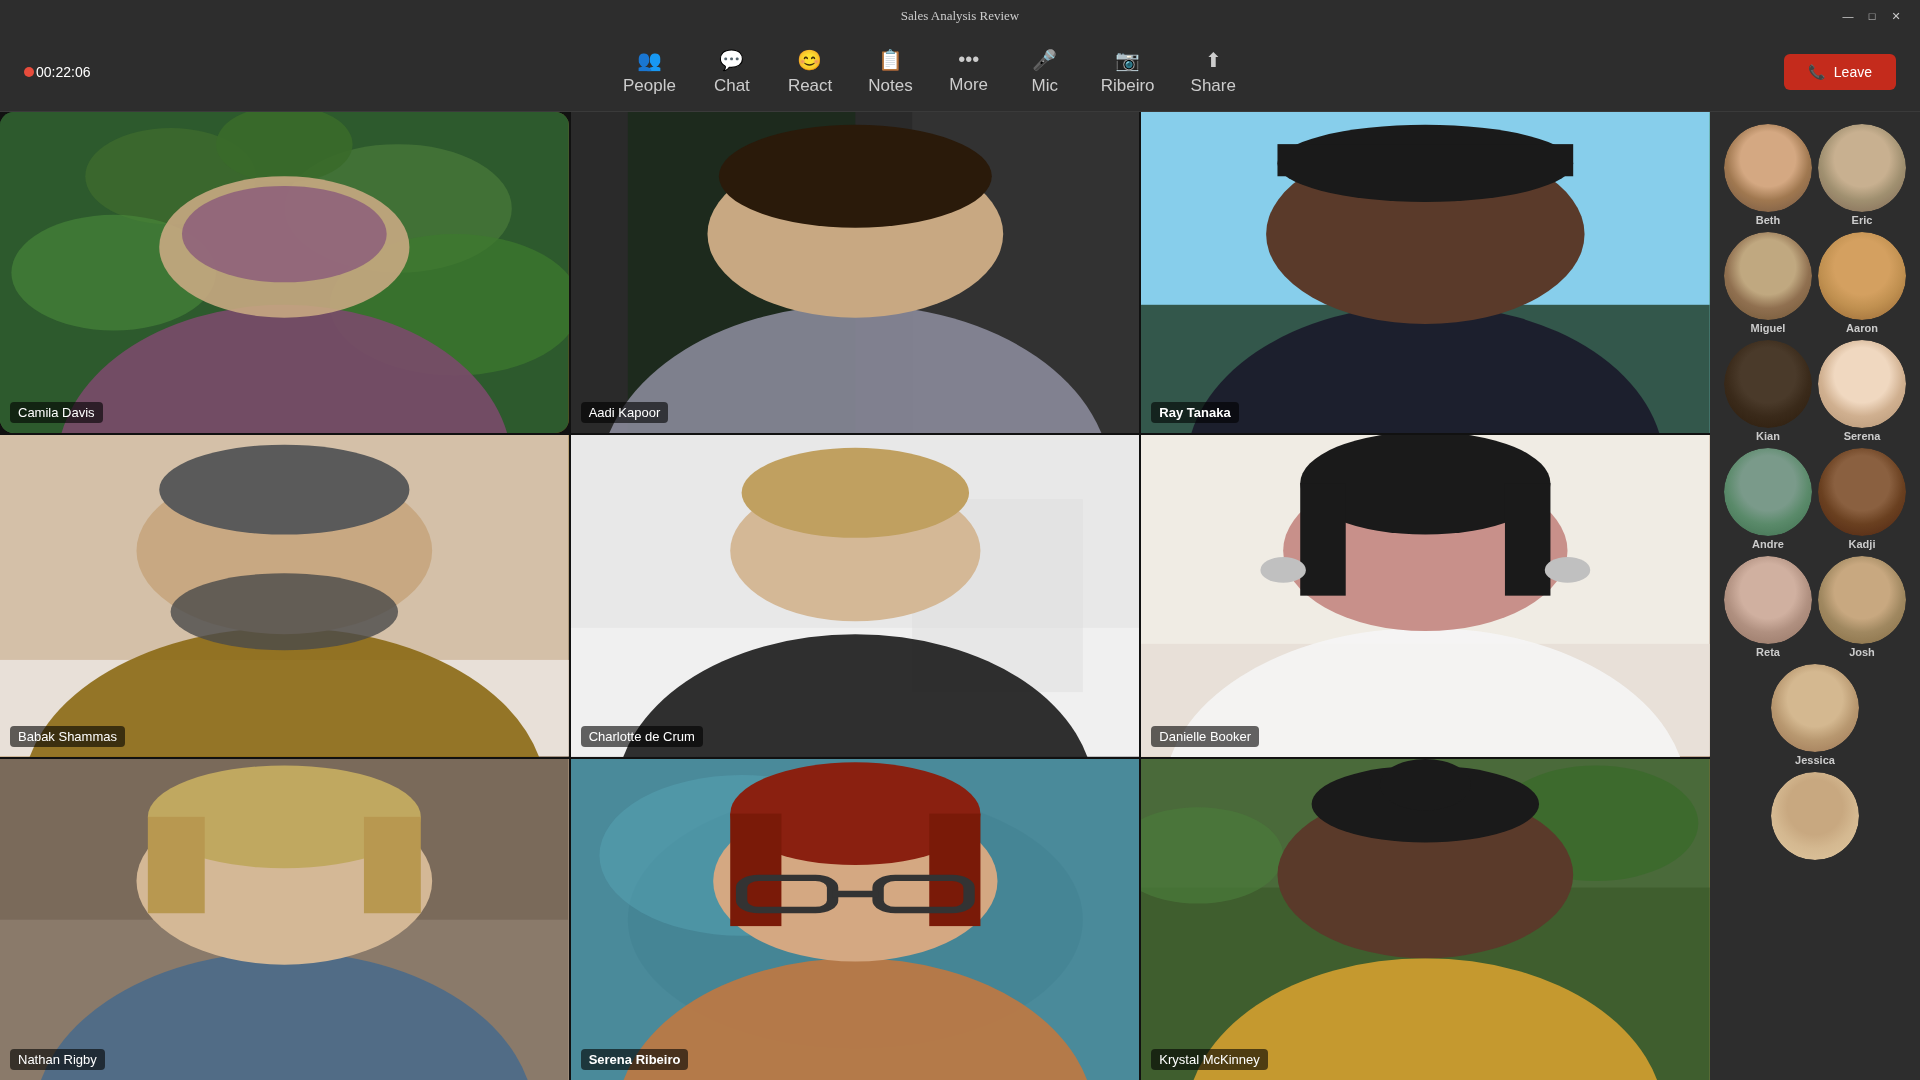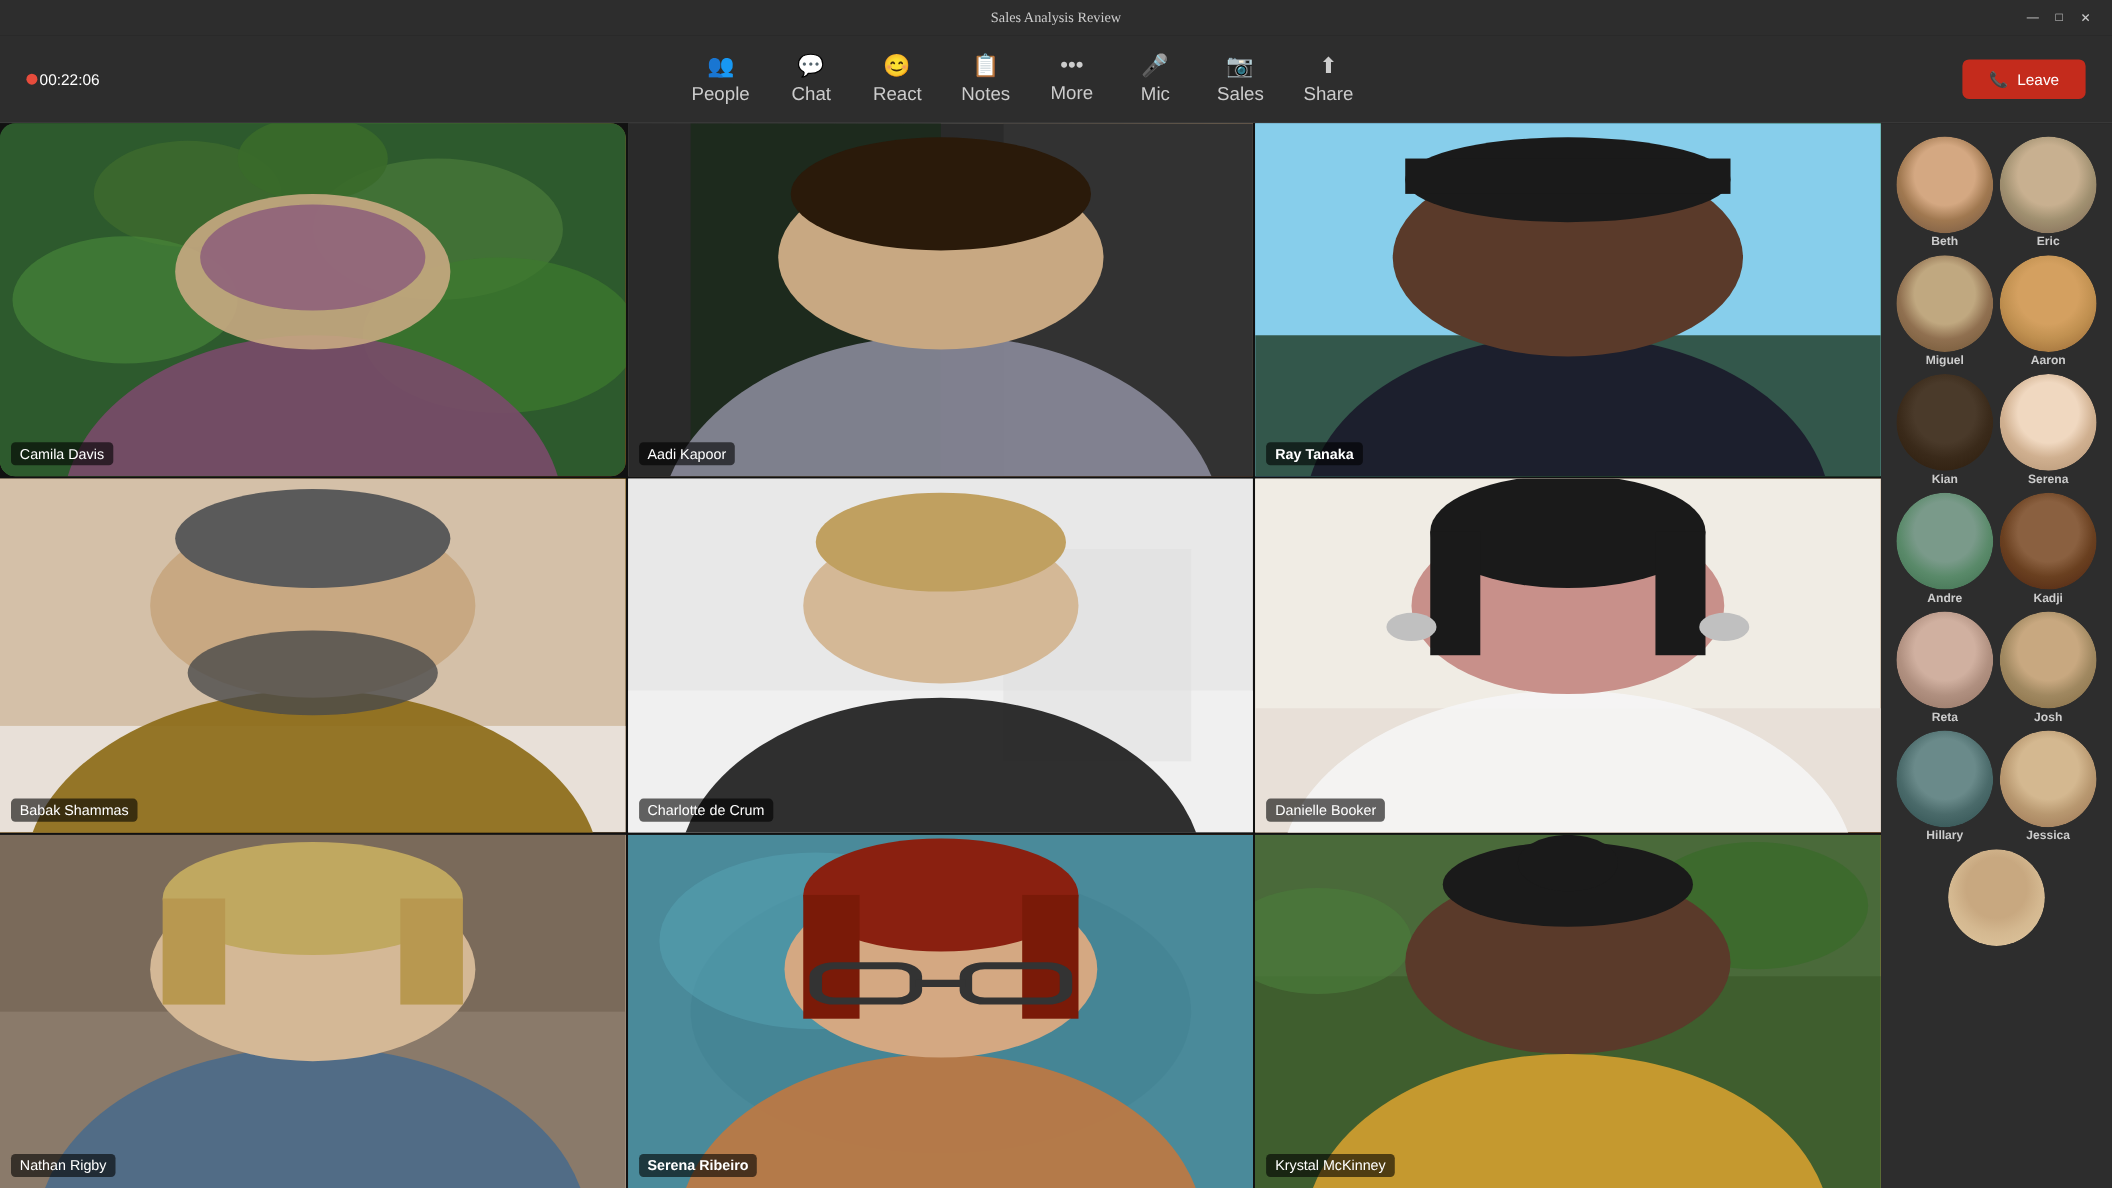--- a/index.html
+++ b/index.html
@@ -246,21 +246,21 @@
     <button class="toolbar-btn">
       <span class="icon">•••</span>
       <span class="label">More</span>
     </button>
     <button class="toolbar-btn">
       <span class="icon">🎤</span>
       <span class="label">Mic</span>
     </button>
     <button class="toolbar-btn">
       <span class="icon">📷</span>
-      <span class="label">Sales</span>
+      <span class="label">Ribeiro</span>
     </button>
     <button class="toolbar-btn">
       <span class="icon">⬆</span>
       <span class="label">Share</span>
     </button>
   </div>
   <button class="leave-btn">
     <span>📞</span>
     <span>Leave</span>
   </button>
@@ -481,26 +481,20 @@
       <div class="thumb-item">
         <div class="participant-thumb">
           <div class="thumb-bg t-josh" style="width:100%;height:100%;border-radius:50%;"></div>
         </div>
         <div class="participant-name">Josh</div>
       </div>
     </div>
     <div class="sidebar-row">
       <div class="thumb-item">
         <div class="participant-thumb">
-          <div class="thumb-bg t-hillary" style="width:100%;height:100%;border-radius:50%;"></div>
-        </div>
-        <div class="participant-name">Hillary</div>
-      </div>
-      <div class="thumb-item">
-        <div class="participant-thumb">
           <div class="thumb-bg t-jessica" style="width:100%;height:100%;border-radius:50%;"></div>
         </div>
         <div class="participant-name">Jessica</div>
       </div>
     </div>
     <div class="sidebar-row">
       <div class="thumb-item">
         <div class="participant-thumb">
           <div class="thumb-bg t-last" style="width:100%;height:100%;border-radius:50%;"></div>
         </div>

